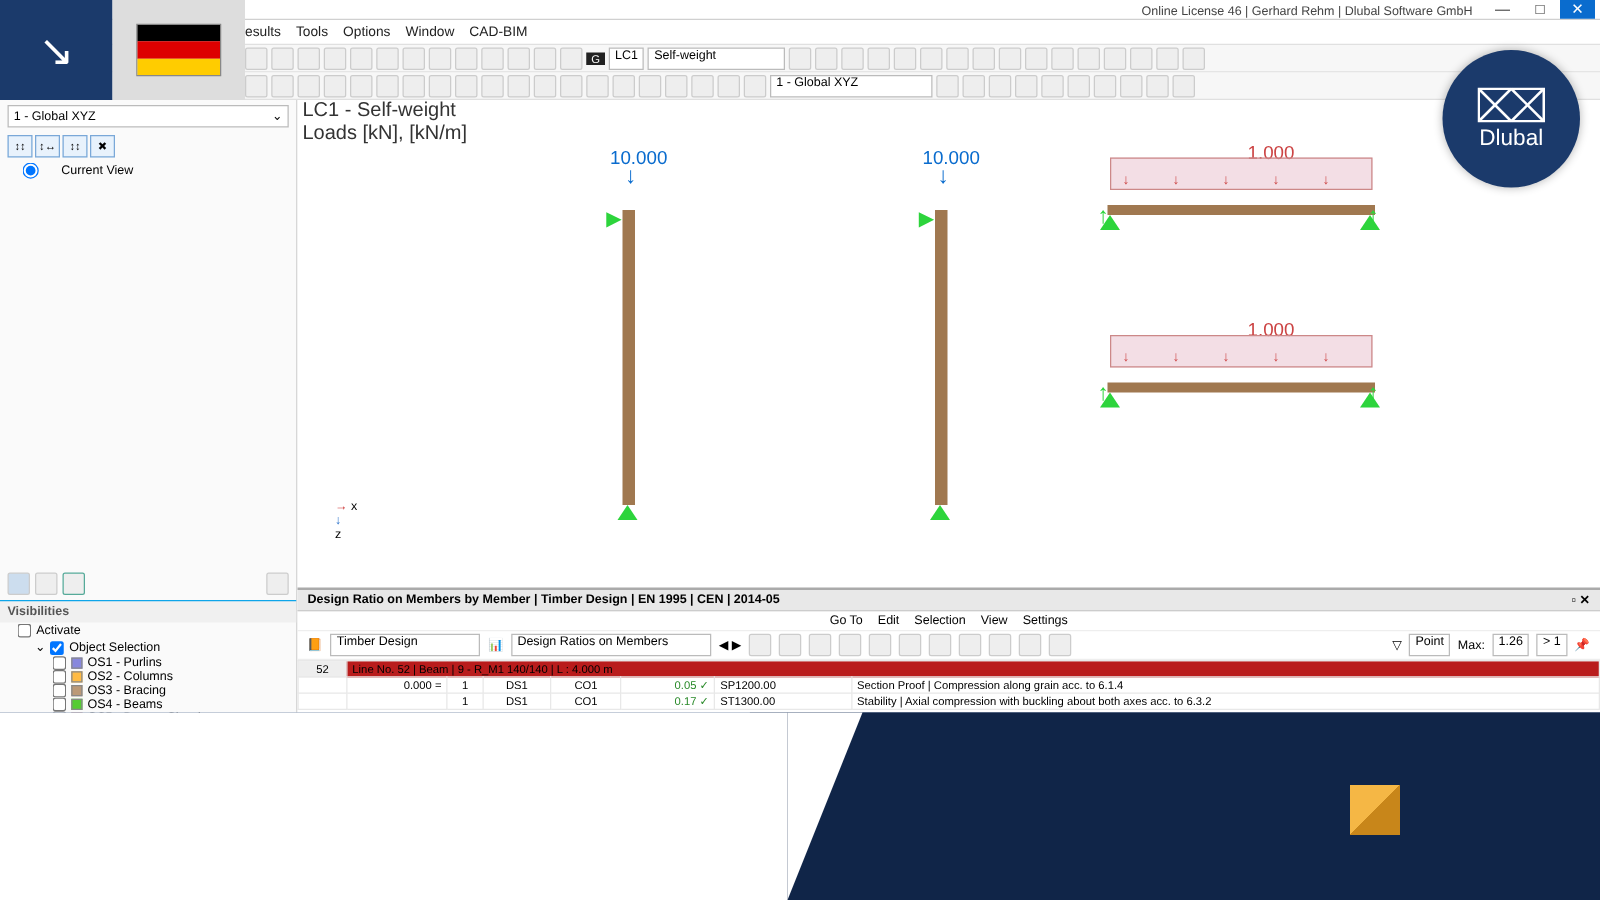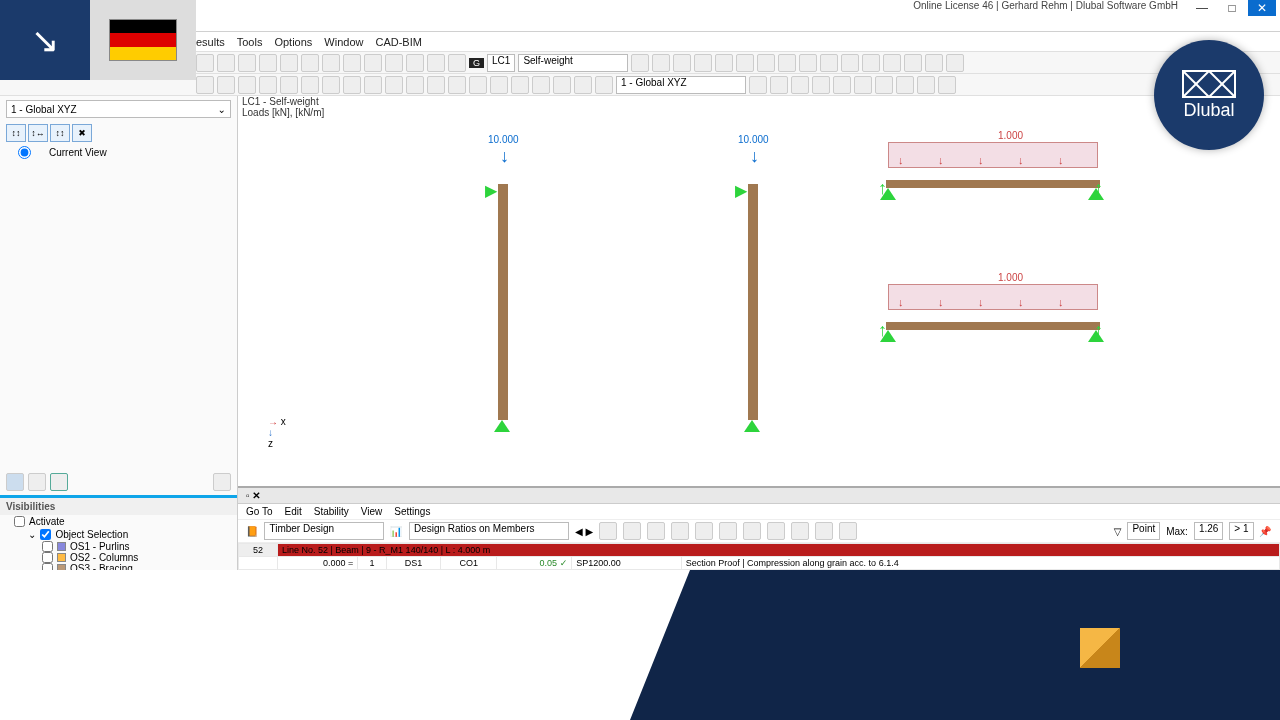--- a/index.html
+++ b/index.html
@@ -1,50 +1,50 @@
 <!DOCTYPE html>
 <html><head>
 <meta charset="utf-8">
 <style>
 * { box-sizing: border-box; margin: 0; padding: 0; font-family: "Segoe UI", Tahoma, sans-serif; }
 body { width: 1280px; height: 720px; background: #fff; overflow: hidden; position: relative; font-size: 11px; }
-.titlebar { height: 32px; background: #fff; border-bottom: 1px solid #d0d0d0; display: flex; align-items: flex-start; justify-content: flex-end; padding: 0 4px; font-size: 10px; color: #444; }
+.titlebar { height: 16px; background: #fff; border-bottom: 1px solid #d0d0d0; display: flex; align-items: flex-end; justify-content: flex-end; padding: 0 4px; font-size: 10px; color: #444; }
 .titlebar .wbtns { display: flex; gap: 2px; margin-left: 10px; }
 .titlebar .wbtn { width: 28px; height: 16px; display: flex; align-items: center; justify-content: center; font-size: 12px; color: #333; }
 .titlebar .wbtn:last-child { background: #0a6cce; color: #fff; }
 .menubar { height: 20px; display: flex; align-items: center; padding-left: 196px; font-size: 11px; color: #222; border-bottom: 1px solid #e0e0e0; gap: 12px; }
 .menubar span { cursor: default; }
 .toolbar { height: 22px; background: #f7f7f7; border-bottom: 1px solid #e0e0e0; display: flex; align-items: center; padding-left: 196px; gap: 3px; }
 .tbtn { width: 18px; height: 18px; background: #eee; border: 1px solid #ccc; border-radius: 2px; }
 .tsel { height: 18px; font-size: 10px; border: 1px solid #bbb; padding: 0 4px; background: #fff; }
 .content { display: flex; height: 500px; }
 .sidebar { width: 238px; height: 100%; border-right: 1px solid #ccc; background: #fafafa; display: flex; flex-direction: column; font-size: 10px; }
 .sidebar .combo { margin: 4px 6px; height: 18px; border: 1px solid #bbb; padding: 1px 4px; background: #fff; display: flex; justify-content: space-between; align-items: center; }
 .sidebar .axbtns { display: flex; gap: 2px; padding: 2px 6px; }
 .sidebar .axbtn { width: 20px; height: 18px; border: 1px solid #7aa8d8; background: #e8f2fc; font-size: 9px; display: flex; align-items: center; justify-content: center; }
 .sidebar .hdr { padding: 3px 6px; color: #555; border-top: 1px solid #ddd; }
 .sidebar .row { padding: 2px 6px 2px 18px; display: flex; align-items: center; gap: 18px; }
 .sidebar .sp { flex: 1; }
-.sidebar .sect { padding: 3px 6px; background: #f0f0f0; border-top: 3px solid #0ea5e9; font-weight: 600; color: #555; }
+.sidebar .sect { padding: 3px 6px; background: #f0f0f0; border-top: 1px solid #0ea5e9; font-weight: 600; color: #555; }
 .sidebar .chk { display: flex; align-items: center; gap: 4px; padding: 1px 6px 1px 14px; }
 .sidebar .chk2 { padding-left: 28px; }
 .sidebar .chk3 { padding-left: 42px; display: flex; align-items: center; gap: 4px; }
 .sq { width: 9px; height: 9px; border: 1px solid #888; }
 .viewport { flex: 1; position: relative; background: #fff; }
-.vhdr { position: absolute; top: 0; left: 4px; font-size: 10px; color: #333; }
-.vload { position: absolute; font-size: 10px; color: #0a6cce; }
+.vhdr { position: absolute; top: 0; left: 4px; font-size: 16px; color: #333; }
+.vload { position: absolute; font-size: 15px; color: #0a6cce; }
 .col { position: absolute; width: 10px; background: #a07850; }
 .sup { position: absolute; width: 0; height: 0; border-left: 8px solid transparent; border-right: 8px solid transparent; border-bottom: 12px solid #2dd43c; }
 .bar { position: absolute; height: 8px; background: #a07850; }
 .distload { position: absolute; background: rgba(220,160,180,0.35); border: 1px solid #c88; }
 .arrow { position: absolute; color: #c44; font-size: 11px; }
 .axis { position: absolute; font-size: 10px; }
 .bottom { height: 110px; border-top: 2px solid #aaa; display: flex; flex-direction: column; }
 .bottom .bhdr { background: #e8e8e8; padding: 2px 8px; font-size: 10px; font-weight: 600; border-bottom: 1px solid #ccc; display: flex; justify-content: space-between; }
-.bottom .bmenu { padding: 2px 8px; font-size: 10px; display: flex; gap: 12px; border-bottom: 1px solid #eee; }
+.bottom .bmenu { padding: 2px 8px; font-size: 10px; display: flex; gap: 12px; border-bottom: 1px solid #eee; justify-content: center; }
 .bottom .btool { padding: 2px 8px; display: flex; align-items: center; gap: 6px; font-size: 10px; border-bottom: 1px solid #eee; }
 .bottom table { width: 100%; font-size: 9px; border-collapse: collapse; }
 .bottom th { background: #f0f0f0; border: 1px solid #d0d0d0; padding: 1px 4px; font-weight: normal; color: #444; }
 .bottom td { border: 1px solid #e8e8e8; padding: 1px 4px; }
 .overlay-flag { position: absolute; top: 0; left: 0; width: 196px; height: 80px; display: flex; }
 .overlay-flag .arrbox { width: 90px; background: #1b3a6b; display: flex; align-items: center; justify-content: center; color: #fff; font-size: 34px; }
 .overlay-flag .flag { width: 106px; background: #ddd; display: flex; align-items: center; justify-content: center; }
 .flag-de { width: 68px; height: 42px; display: flex; flex-direction: column; border: 1px solid #888; }
 .flag-de div { flex: 1; }
 .dlubal { position: absolute; top: 40px; right: 16px; width: 110px; height: 110px; border-radius: 55px; background: #1b3a6b; color: #fff; display: flex; flex-direction: column; align-items: center; justify-content: center; font-size: 18px; box-shadow: 0 0 8px rgba(0,0,0,.3); }
@@ -251,26 +251,27 @@
     <div class="sup" style="top:234px;left:642px"></div>
     <div class="sup" style="top:234px;left:850px"></div>
 
     <div class="axis" style="top:320px;left:30px">
       <span style="color:#c33">→ </span><span>x</span><br>
       <span style="color:#37c">↓</span><br><span>z</span>
     </div>
 
     <div class="bottom" style="position:absolute;left:0;right:0;bottom:0">
       <div class="bhdr">
+          <span>Design Ratio on Members by Member | Timber Design | EN 1995 | CEN | 2014-05</span>
           <span>▫ ✕</span>
         </div>
       <div class="bmenu">
         <span>Go To</span>
         <span>Edit</span>
-        <span>Stability</span>
+        <span>Selection</span>
         <span>View</span>
         <span>Settings</span>
       </div>
       <div class="btool">
         <span>📙</span>
           <span class="tsel" style="width:120px">Timber Design</span>
         <span>📊</span>
           <span class="tsel" style="width:160px">Design Ratios on Members</span>
         <span>◀ ▶</span>
         <div class="tbtn"></div>

